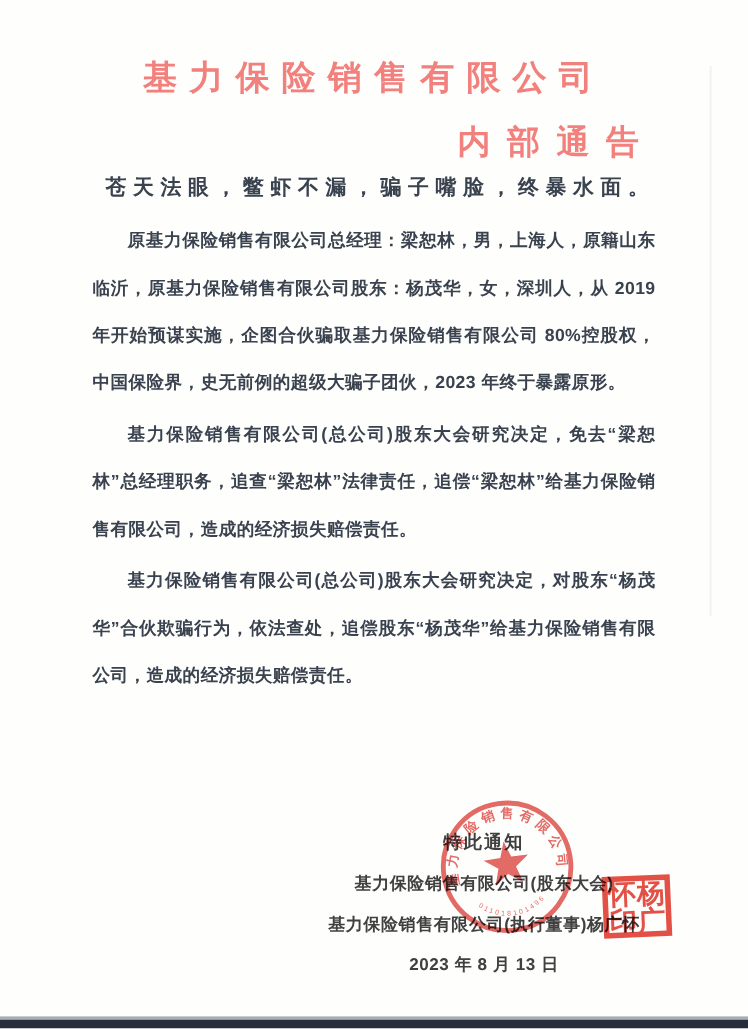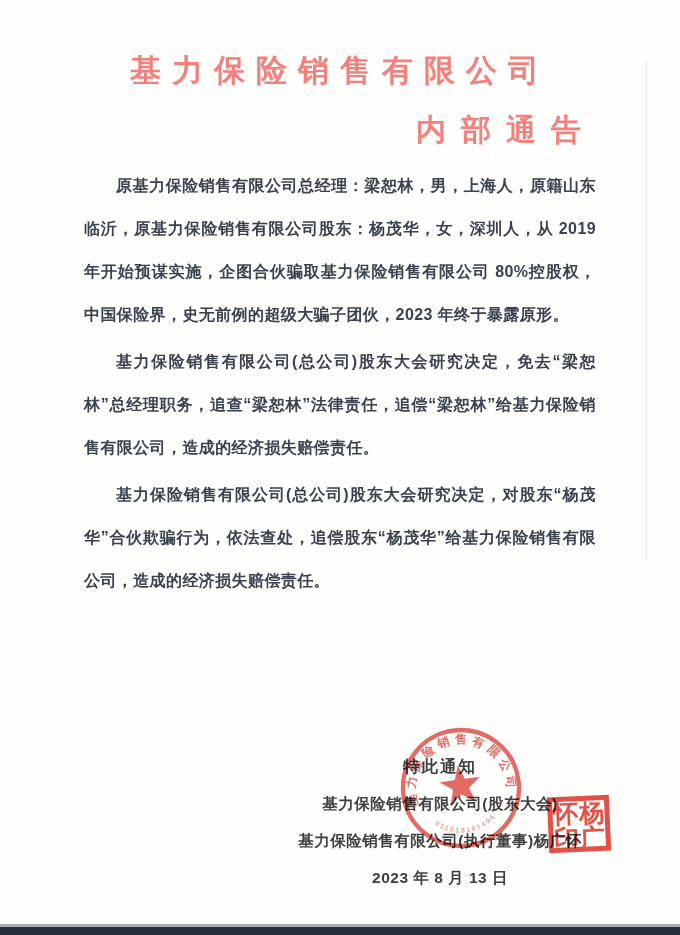--- a/index.html
+++ b/index.html
@@ -126,20 +126,21 @@
   }
 </style>
 </head>
 <body>
 
 <div class="page">
 
   <h1 class="doc-title">基力保险销售有限公司</h1>
   <h2 class="doc-subtitle">内部通告</h2>
 
+  <div class="poem-line poem-2">苍天法眼，鳖虾不漏，骗子嘴脸，终暴水面。</div>
 
   <p class="body-paragraph p1">原基力保险销售有限公司总经理：梁恕林，男，上海人，原籍山东临沂，原基力保险销售有限公司股东：杨茂华，女，深圳人，从 2019 年开始预谋实施，企图合伙骗取基力保险销售有限公司 80%控股权，中国保险界，史无前例的超级大骗子团伙，2023 年终于暴露原形。</p>
   <p class="body-paragraph p2">基力保险销售有限公司(总公司)股东大会研究决定，免去“梁恕林”总经理职务，追查“梁恕林”法律责任，追偿“梁恕林”给基力保险销售有限公司，造成的经济损失赔偿责任。</p>
   <p class="body-paragraph p3">基力保险销售有限公司(总公司)股东大会研究决定，对股东“杨茂华”合伙欺骗行为，依法查处，追偿股东“杨茂华”给基力保险销售有限公司，造成的经济损失赔偿责任。</p>
 
   <div class="signature-block">
     <div class="sig-line sig-closing">特此通知</div>
     <div class="sig-line">基力保险销售有限公司(股东大会)</div>
     <div class="sig-line">基力保险销售有限公司(执行董事)杨广怀</div>
     <div class="sig-line">2023 年 8 月 13 日</div>

